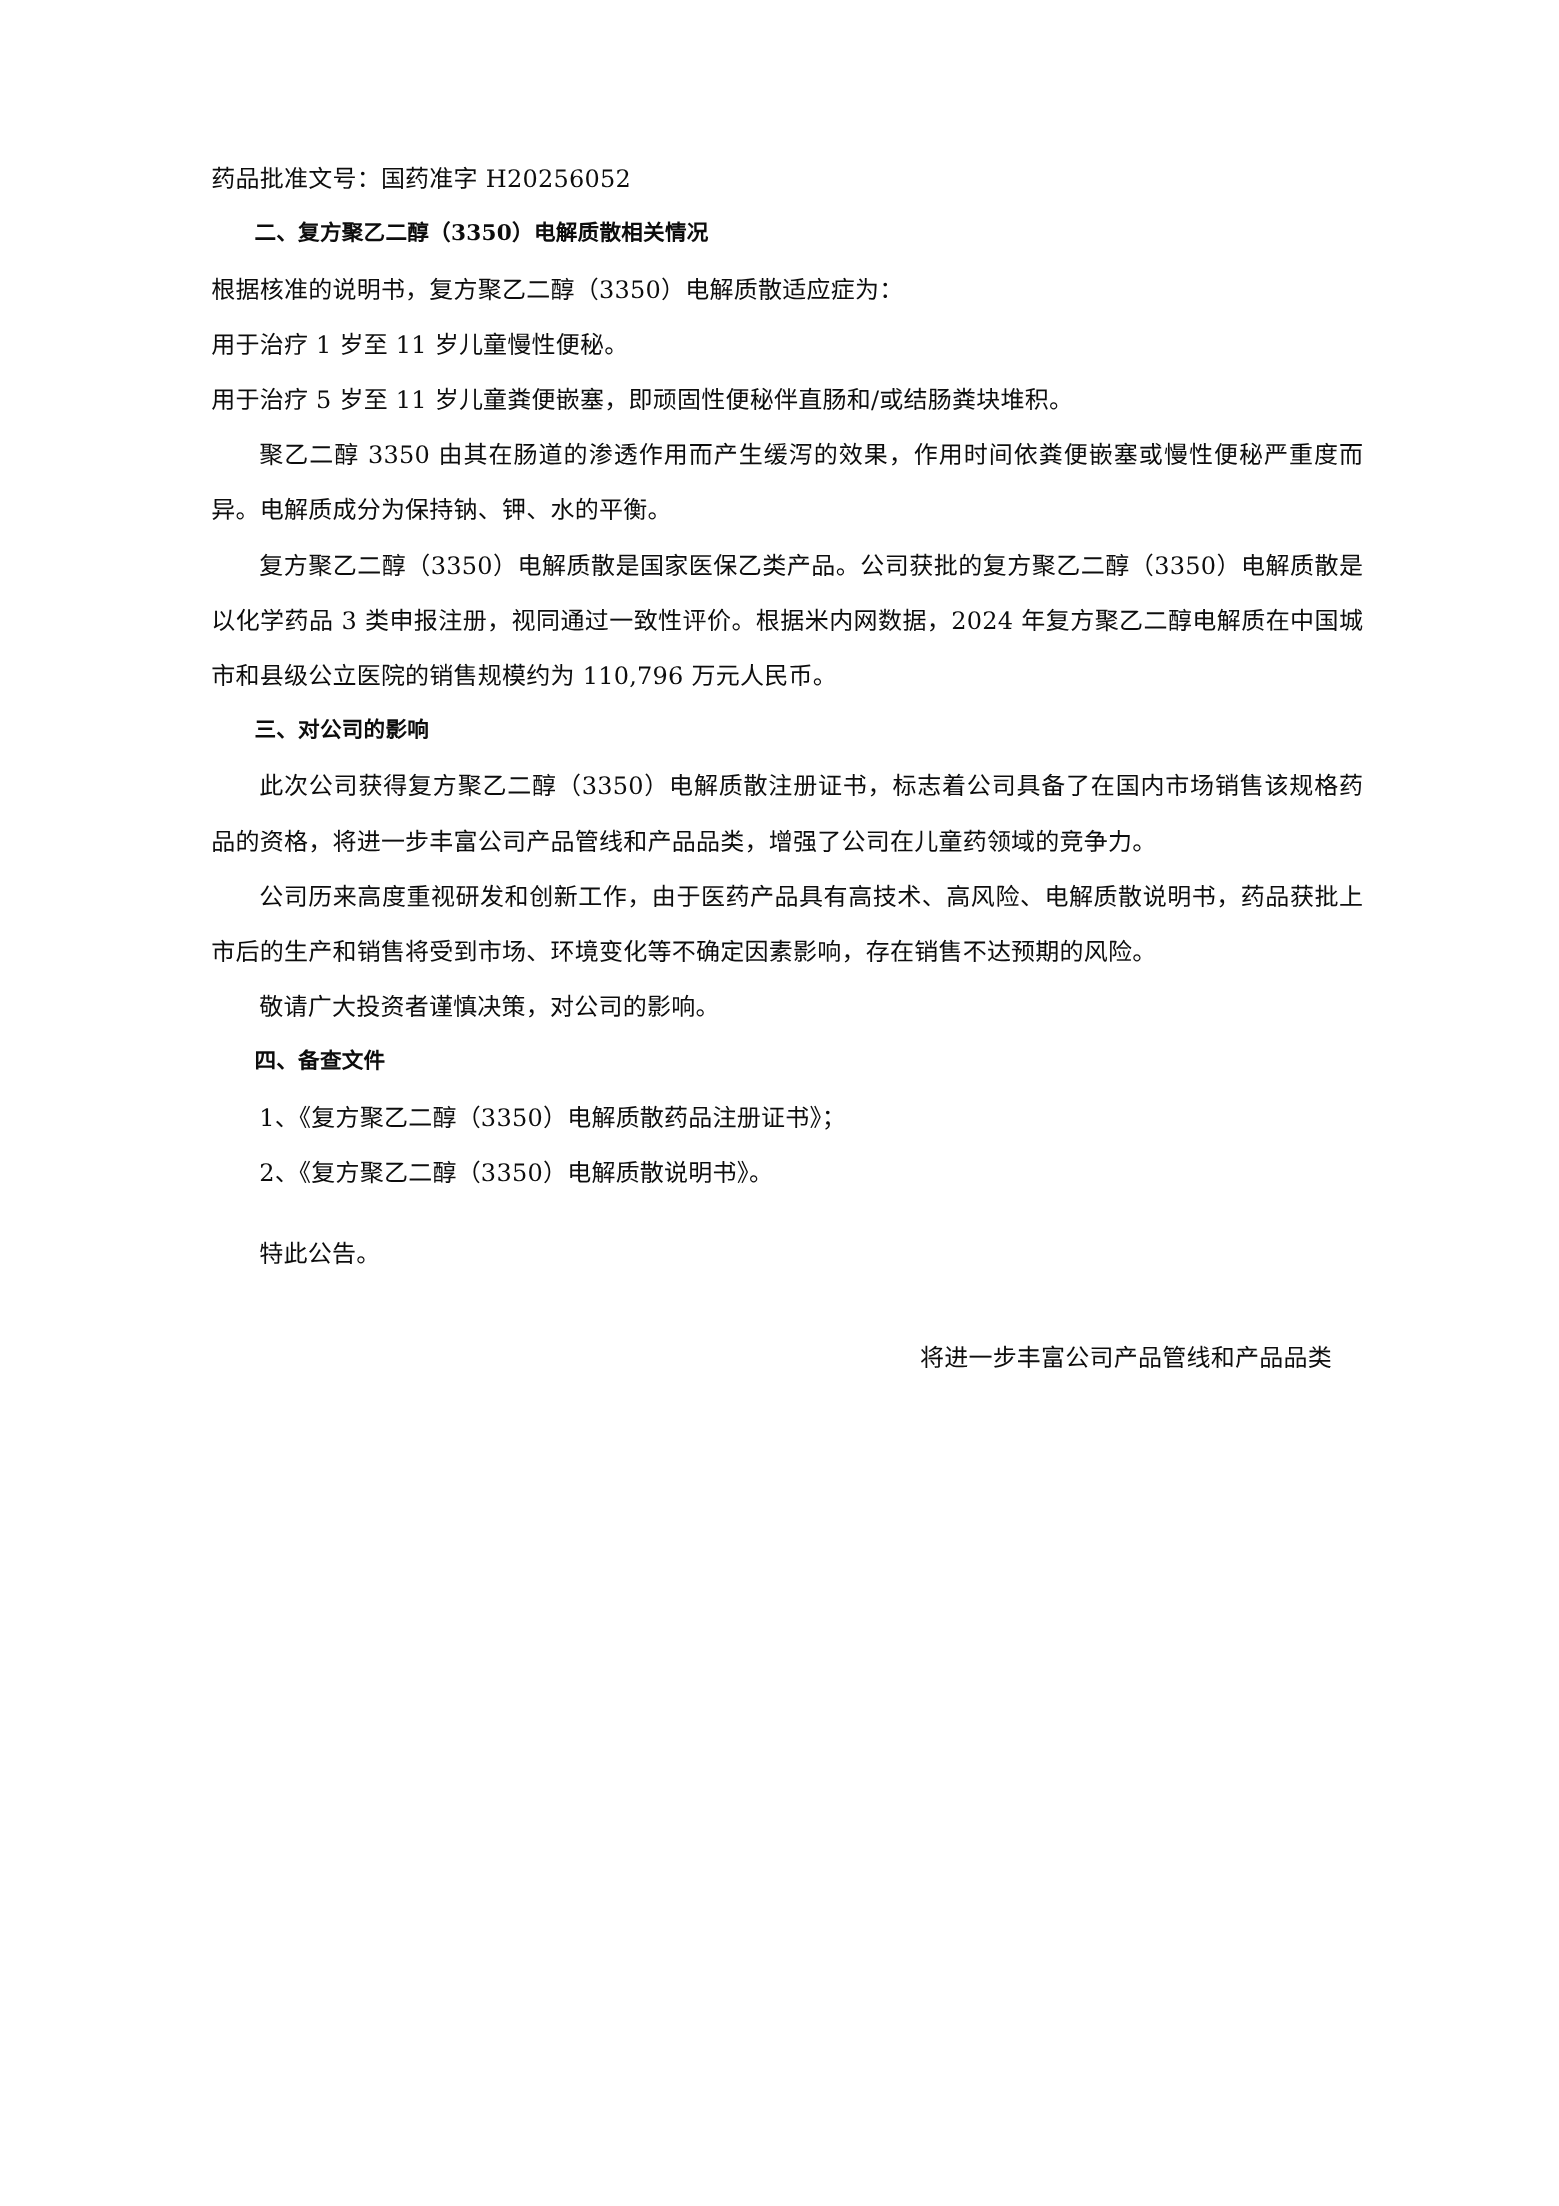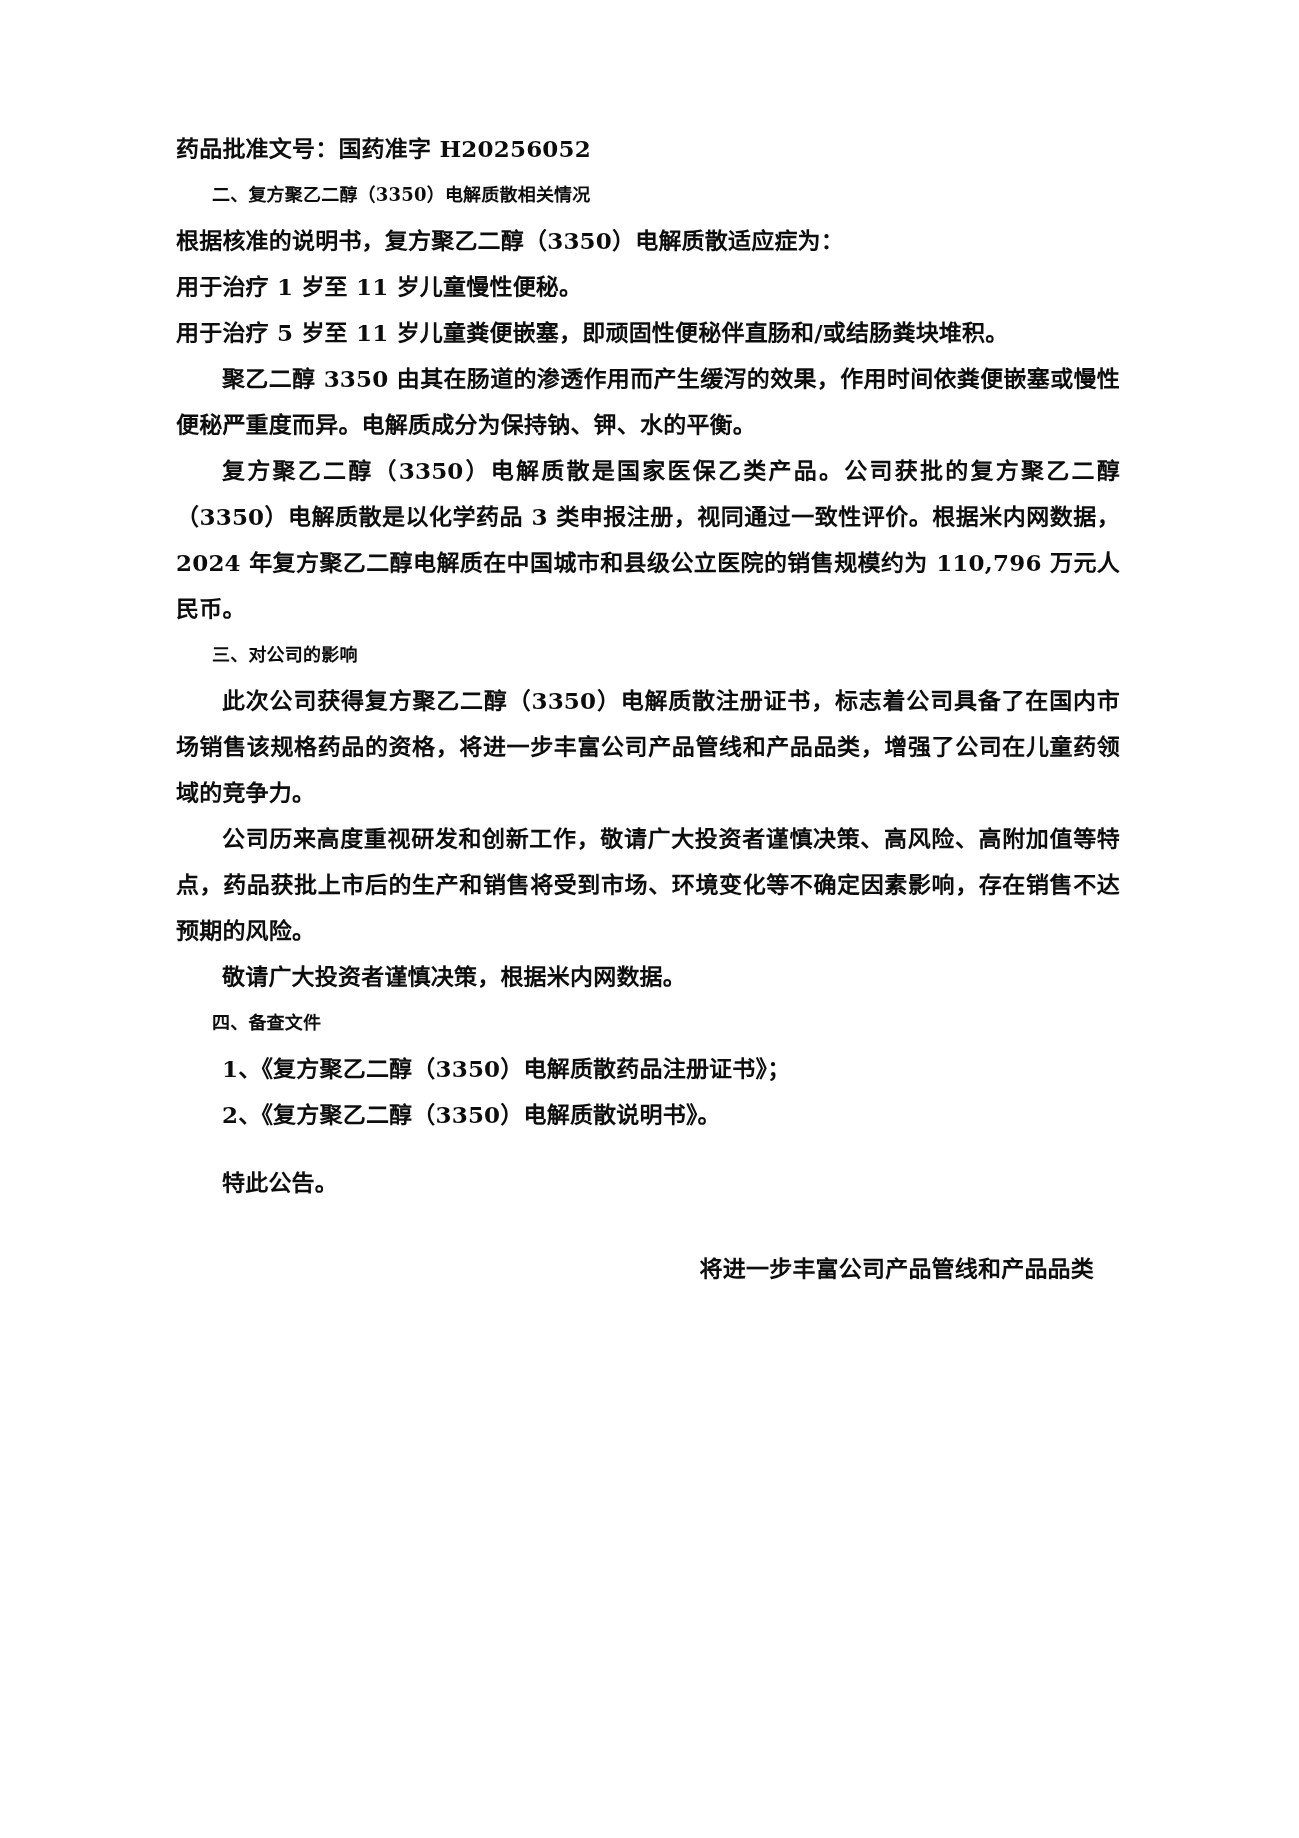--- a/index.html
+++ b/index.html
@@ -18,27 +18,26 @@
     color: #0d0d0d;
     overflow: hidden;
   }
   .content {
     position: absolute;
     left: 176px;
     top: 126px;
     width: 960px;
   }
   p {
-    margin: 0 16px 0 0;
-    font-size: 23px;
+    margin: 0 0 0 0;
+    font-size: 20px;
     line-height: 46px;
     text-align: justify;
     text-justify: inter-ideograph;
     letter-spacing: 0.2px;
-    font-weight: bold;
   }
   .indent { text-indent: 2em; }
   .noindent { text-indent: 0; }
   .heading {
     font-weight: bold;
     font-size: 18px;
     line-height: 46px;
     margin: 0;
     text-indent: 2em;
   }
@@ -69,22 +68,22 @@
 
     <p class="noindent">根据核准的说明书，复方聚乙二醇（3350）电解质散适应症为：</p>
     <p class="noindent">用于治疗 1 岁至 11 岁儿童慢性便秘。</p>
     <p class="noindent">用于治疗 5 岁至 11 岁儿童粪便嵌塞，即顽固性便秘伴直肠和/或结肠粪块堆积。</p>
     <p class="indent">聚乙二醇 3350 由其在肠道的渗透作用而产生缓泻的效果，作用时间依粪便嵌塞或慢性便秘严重度而异。电解质成分为保持钠、钾、水的平衡。</p>
     <p class="indent">复方聚乙二醇（3350）电解质散是国家医保乙类产品。公司获批的复方聚乙二醇（3350）电解质散是以化学药品 3 类申报注册，视同通过一致性评价。根据米内网数据，2024 年复方聚乙二醇电解质在中国城市和县级公立医院的销售规模约为 110,796 万元人民币。</p>
 
     <p class="heading">三、对公司的影响</p>
 
     <p class="indent">此次公司获得复方聚乙二醇（3350）电解质散注册证书，标志着公司具备了在国内市场销售该规格药品的资格，将进一步丰富公司产品管线和产品品类，增强了公司在儿童药领域的竞争力。</p>
-    <p class="indent">公司历来高度重视研发和创新工作，敬请广大投资者谨慎决策、高风险、高附加值等特点，药品获批上市后的生产和销售将受到市场、环境变化等不确定因素影响，存在销售不达预期的风险。</p>
-    <p class="indent">敬请广大投资者谨慎决策，根据米内网数据。</p>
+    <p class="indent">公司历来高度重视研发和创新工作，由于医药产品具有高技术、高风险、电解质散说明书，药品获批上市后的生产和销售将受到市场、环境变化等不确定因素影响，存在销售不达预期的风险。</p>
+    <p class="indent">敬请广大投资者谨慎决策，对公司的影响。</p>
 
     <p class="heading">四、备查文件</p>
 
     <p class="list-line">1、《复方聚乙二醇（3350）电解质散药品注册证书》；</p>
     <p class="list-line">2、《复方聚乙二醇（3350）电解质散说明书》。</p>
 
     <div class="gap-md"></div>
 
     <p class="indent">特此公告。</p>
 

